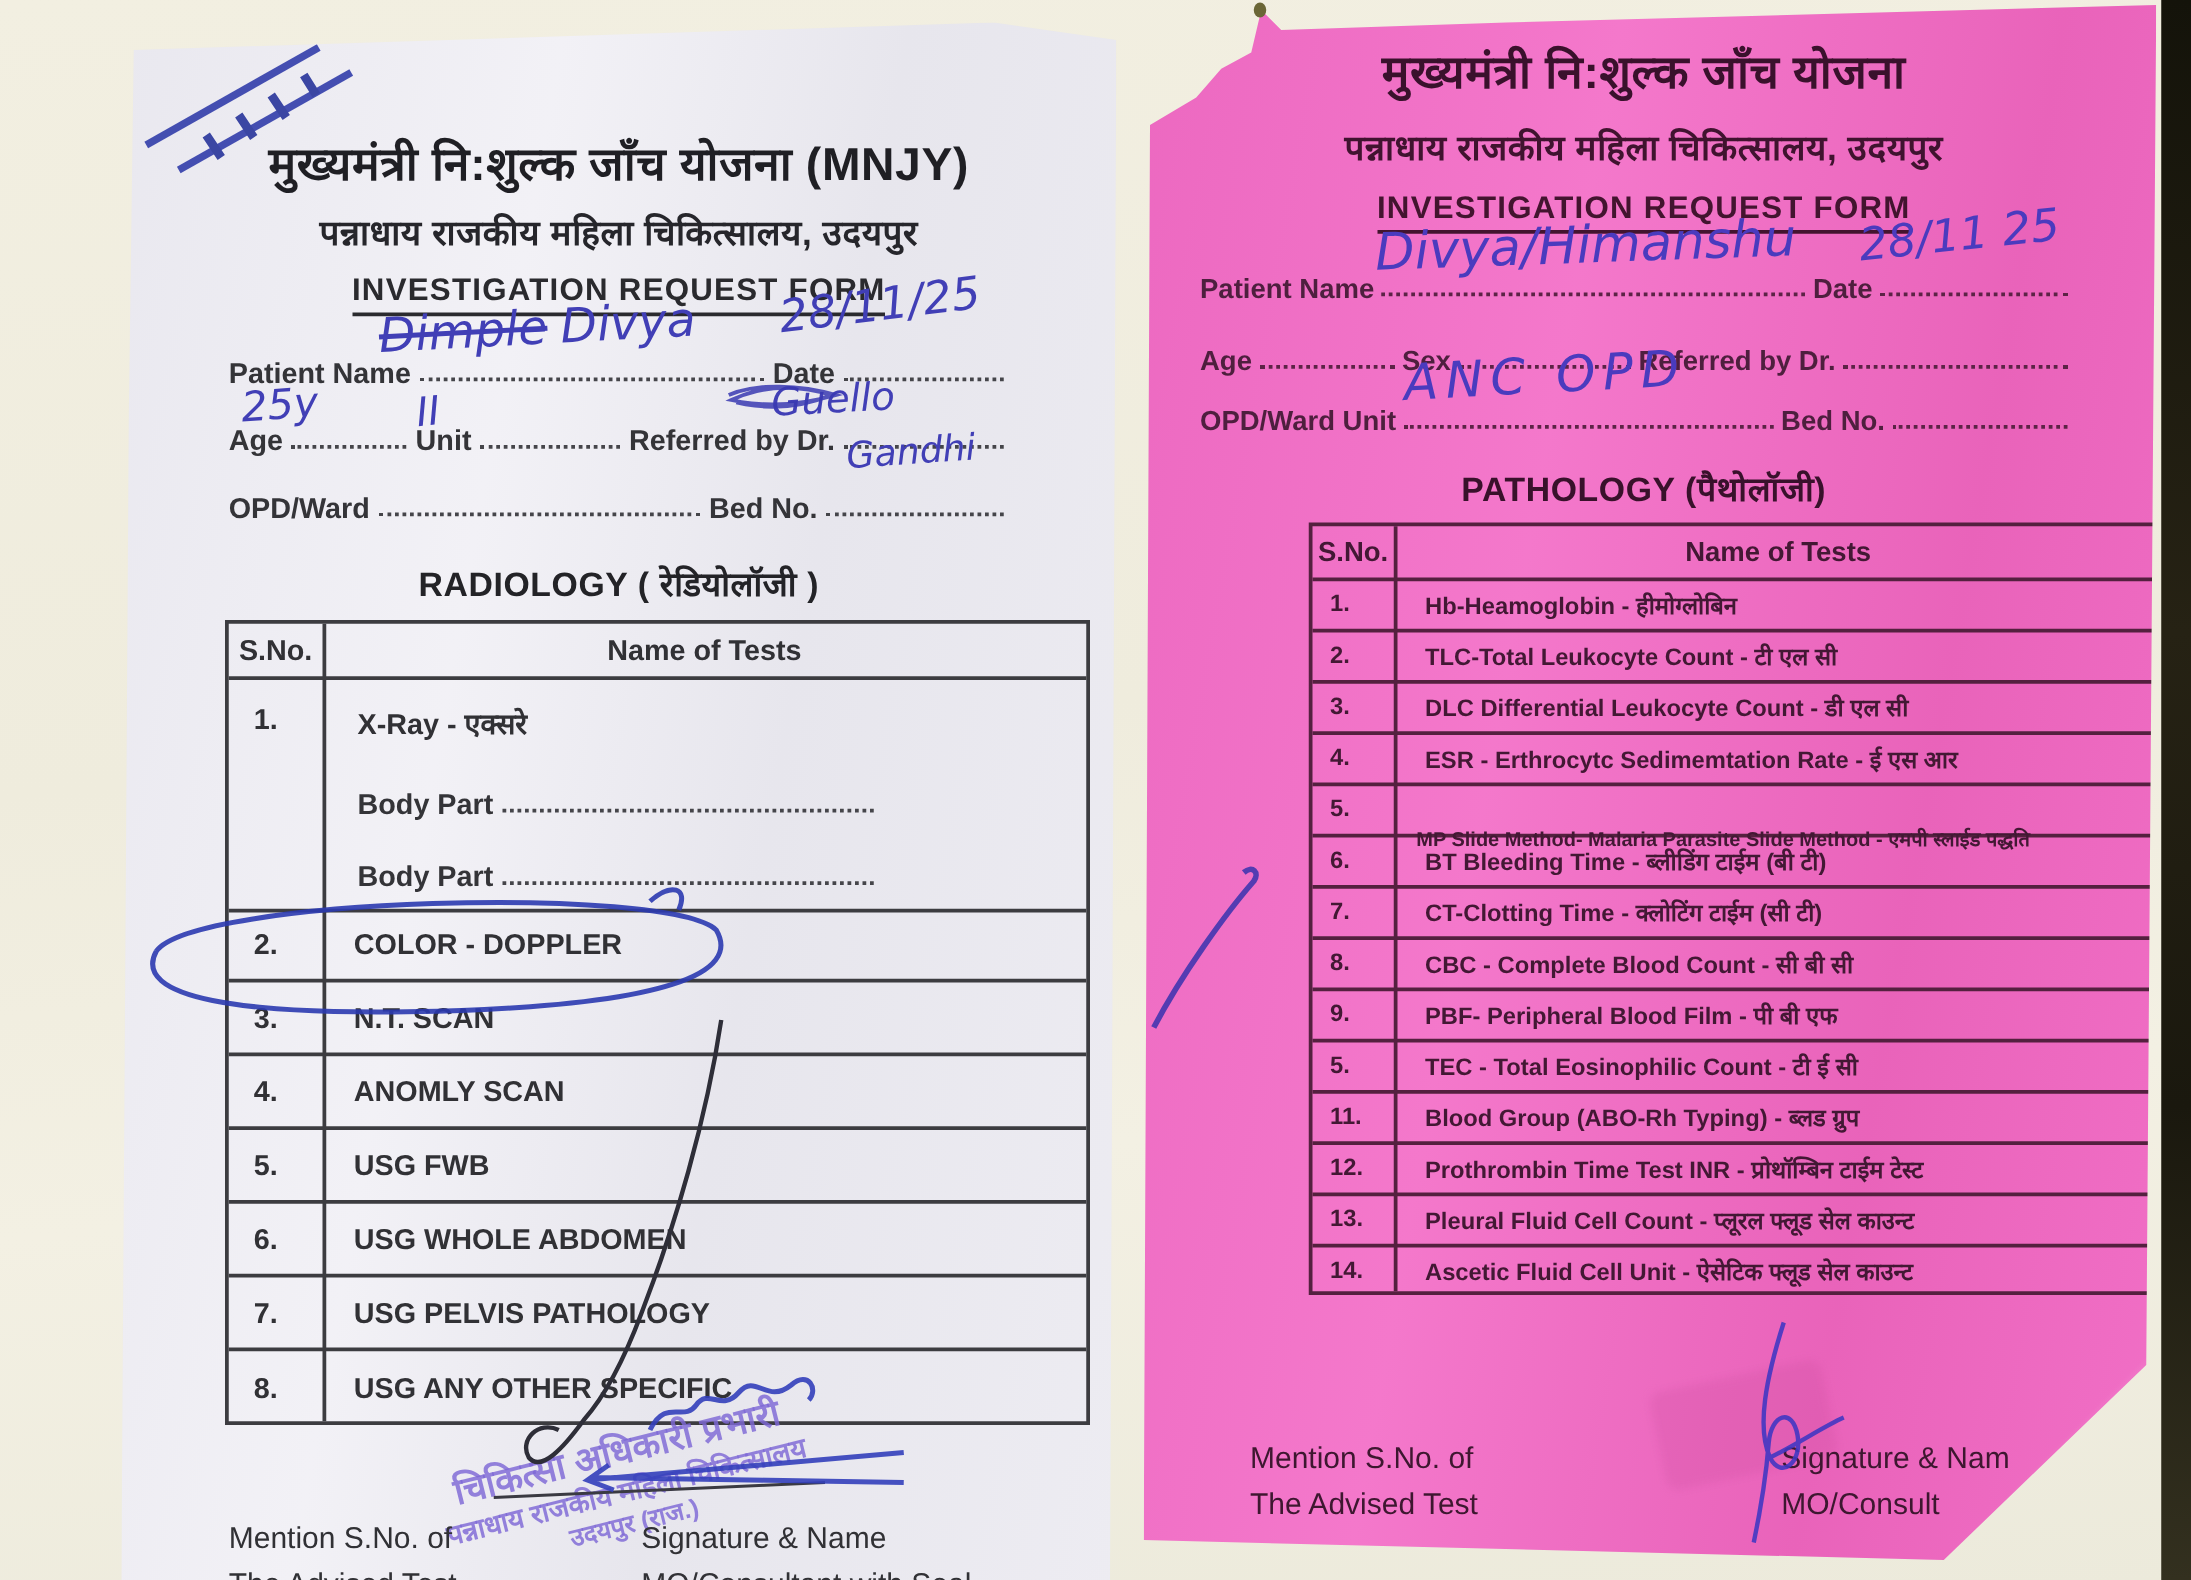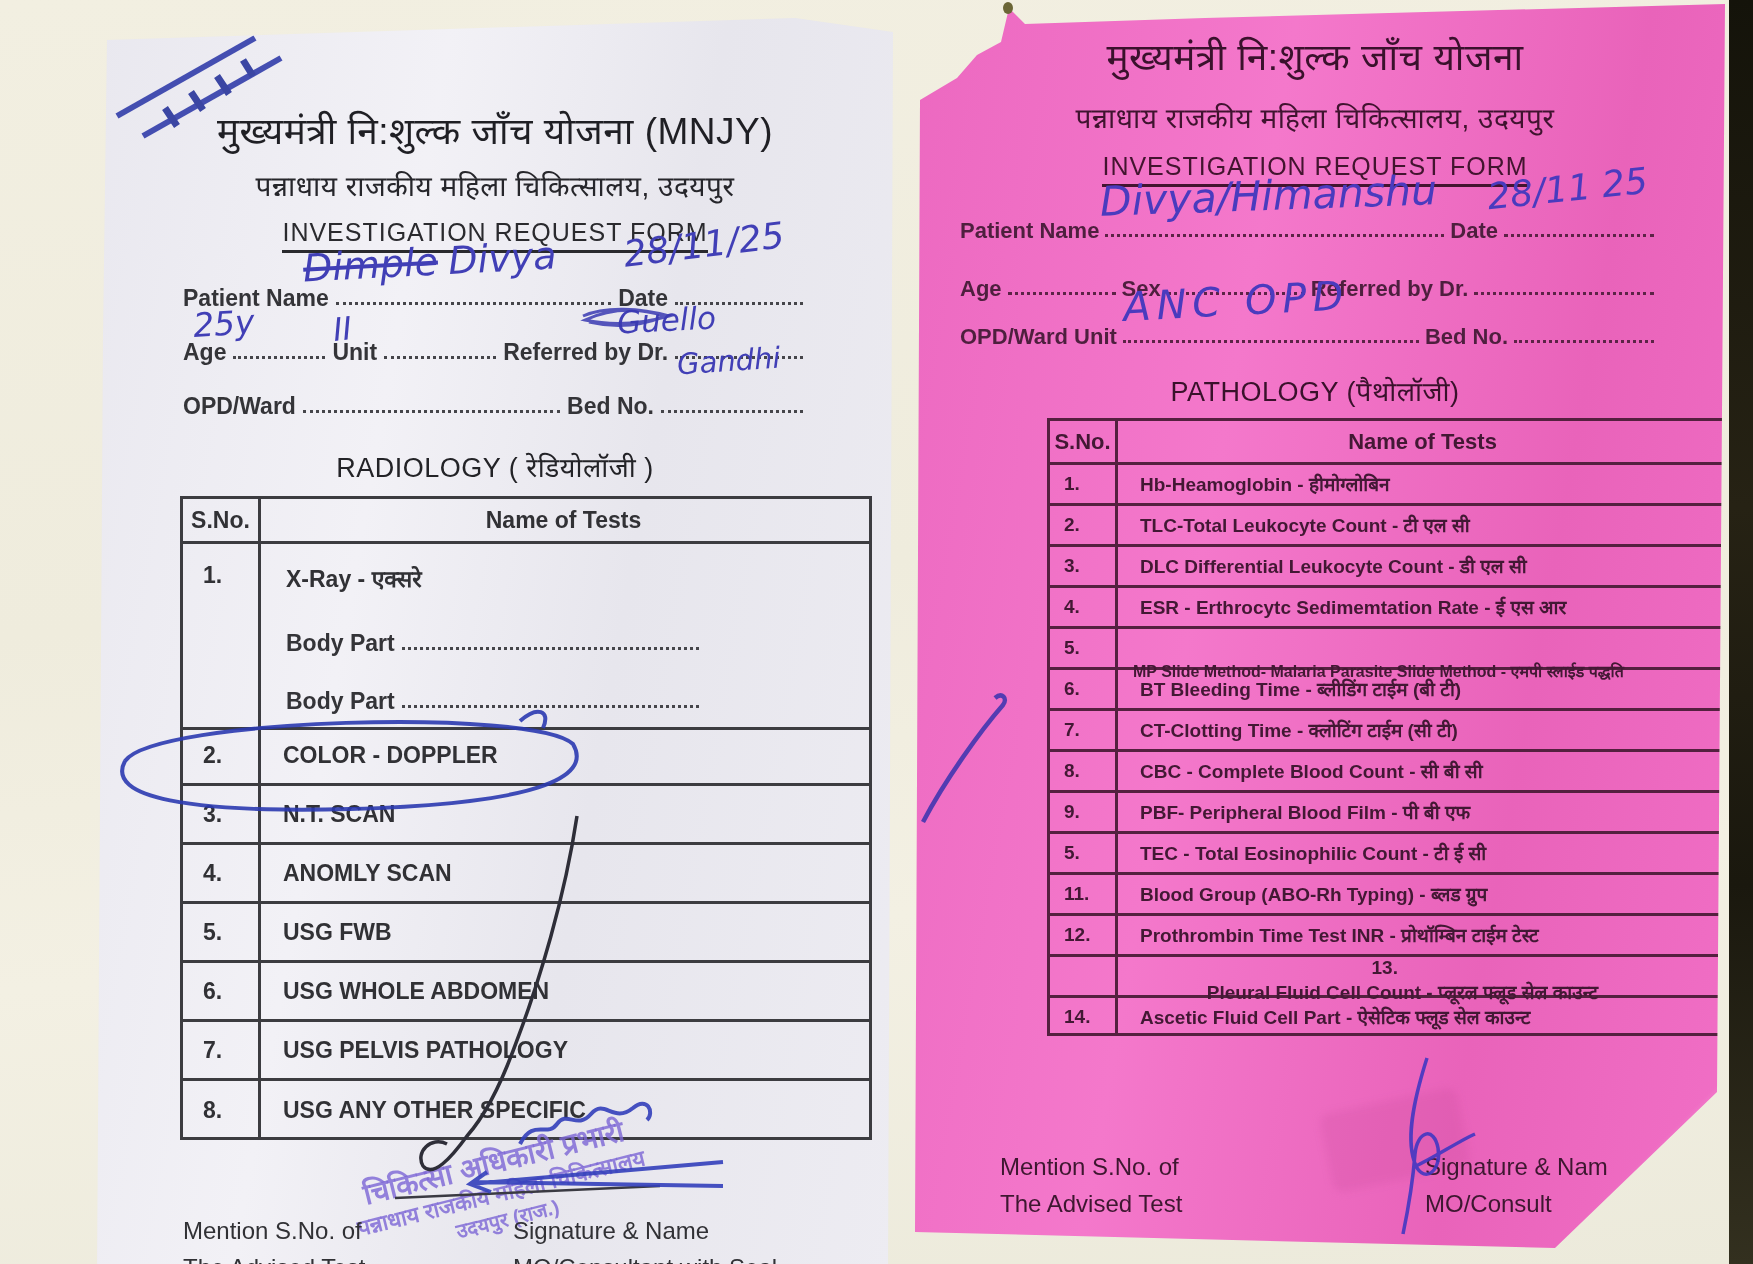--- a/index.html
+++ b/index.html
@@ -19,21 +19,21 @@
   
   .sheet-pink{left:905px;top:0;width:820px;height:1248px;
     background:linear-gradient(100deg,#ec68c0 0%,#f478cb 38%,#e963ba 72%,#f16fc6 100%);
     clip-path:polygon(15px 100px,52px 78px,72px 55px,96px 42px,104px 8px,120px 24px,300px 18px,820px 4px,812px 1092px,650px 1248px,10px 1232px);
     filter:drop-shadow(2px 3px 5px rgba(80,78,60,.35));}
   .sheet-pink .lbl{font-weight:bold;color:#4e1f3e;font-size:22px;line-height:1;}
   .sheet-pink .dots{flex:1;border-bottom:3px dotted #5c2346;margin:0 6px 5px 6px;height:2px;}
   .sheet-pink .dots.fix{flex:none;}
   
   .ctr{left:0;right:0;text-align:center;}
-  .title{font-weight:normal;letter-spacing:.5px;}
+  .title{font-weight:bold;letter-spacing:.5px;}
   .frow{position:absolute;display:flex;align-items:flex-end;height:38px;}
   .under{display:inline-block;border-bottom:3px solid currentColor;padding-bottom:3px;letter-spacing:1px;}
   .tbl{position:absolute;box-sizing:border-box;}
   .trow{position:absolute;left:0;right:0;display:flex;align-items:center;box-sizing:border-box;}
   .sno{flex:none;box-sizing:border-box;padding-left:20px;font-weight:bold;}
   .tname{padding-left:25px;font-weight:bold;white-space:nowrap;}
   .hw{font-style:italic;color:#413fb6;font-family:"DejaVu Sans",sans-serif;white-space:nowrap;}
   .struck{text-decoration:line-through;text-decoration-thickness:3.5px;}
   .stamp{color:rgba(126,104,214,.82);font-weight:bold;text-align:center;transform:rotate(-14deg);line-height:1.25;}
   .footer2{font-weight:normal;line-height:37px;}
@@ -245,27 +245,27 @@
           <span class="tname">TEC - Total Eosinophilic Count -  टी ई सी</span>
         </div>
       <div class="trow" style="top:454px;height:41px;border-bottom:3px solid #54203f;font-size:19px;">
           <span class="sno" style="width:65px;padding-left:14px;">11.</span>
           <span class="tname">Blood Group (ABO-Rh Typing) -  ब्लड ग्रुप</span>
         </div>
       <div class="trow" style="top:495px;height:41px;border-bottom:3px solid #54203f;font-size:19px;">
           <span class="sno" style="width:65px;padding-left:14px;">12.</span>
           <span class="tname">Prothrombin Time Test INR -  प्रोथॉम्बिन टाईम टेस्ट</span>
         </div>
-      <div class="trow" style="top:536px;height:41px;border-bottom:3px solid #54203f;font-size:19px;flex-direction:column;">
+      <div class="trow" style="top:536px;height:41px;border-bottom:3px solid #54203f;font-size:19px;">
           <span class="sno" style="width:65px;padding-left:14px;">13.</span>
           <span class="tname">Pleural Fluid Cell Count - प्लूरल फ्लूड सेल काउन्ट</span>
         </div>
       <div class="trow" style="top:577px;height:38px;font-size:19px;">
           <span class="sno" style="width:65px;padding-left:14px;">14.</span>
-          <span class="tname">Ascetic Fluid Cell Part - ऐसेटिक फ्लूड सेल काउन्ट</span>
+          <span class="tname">Ascetic Fluid Cell Unit - ऐसेटिक फ्लूड सेल काउन्ट</span>
         </div>
     </div>
 
     <span class="abs hw" style="left:195px;top:172px;font-size:41px;color:#4a3bbe;transform:rotate(-2deg);">Divya/Himanshu</span>
     <span class="abs hw" style="left:582px;top:168px;font-size:36px;color:#4a3bbe;transform:rotate(-6deg);">28/11 25</span>
     <span class="abs hw" style="left:218px;top:278px;font-size:40px;color:#4a3bbe;transform:rotate(-3deg);letter-spacing:6px;">ANC OPD</span>
 
     <div class="smudge" style="left:420px;top:1100px;width:140px;height:80px;"></div>
 
     <div class="abs footer2" style="left:95px;top:1148px;font-size:24px;color:#3e1730;">

